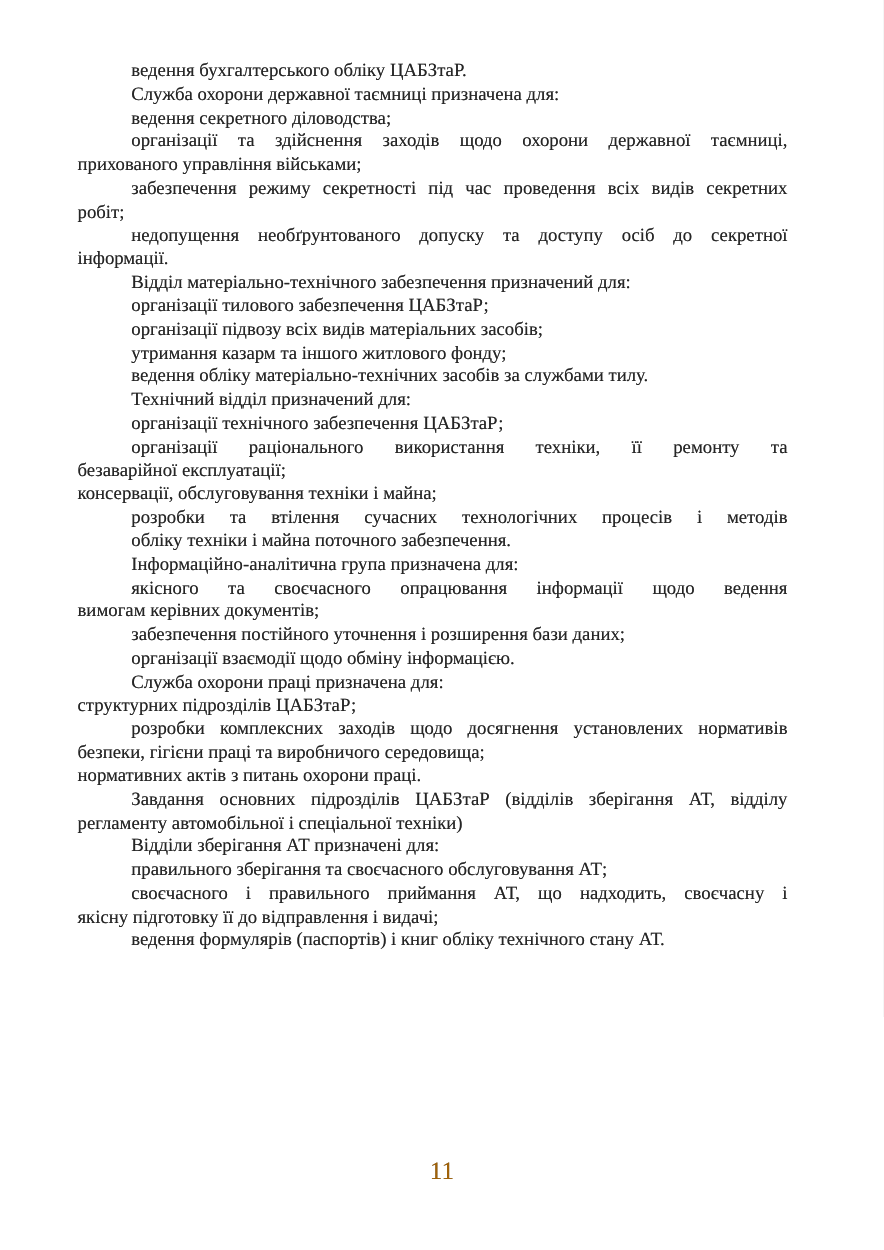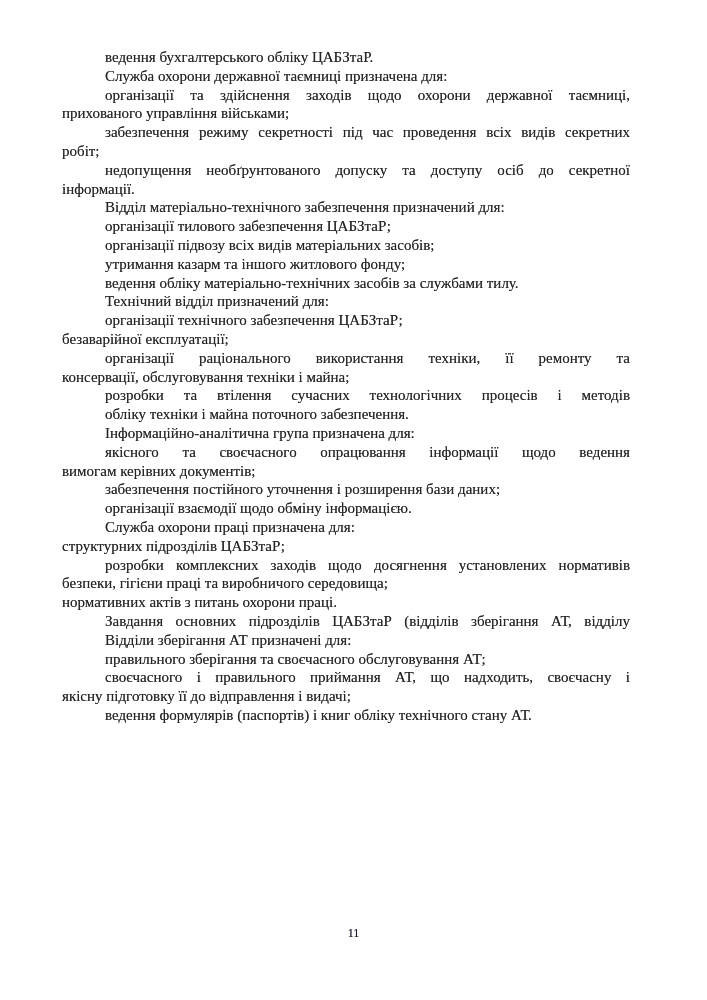--- a/index.html
+++ b/index.html
@@ -42,35 +42,38 @@
   }
   .line.last {
     text-align-last: left;
   }
   .page-number {
     position: absolute;
     top: 926px;
     left: 0;
     width: 100%;
     text-align: center;
-    font-size: 12px;
-    color: #0f172a;
+    font-size: 20px;
+    color: #a16207;
     text-shadow: 0 0 0.4px rgba(0,0,0,0.5);
   }
 </style>
 </head>
 <body>
 
 <div class="page">
   <div class="text-block">
       <p class="para">
         <span class="line first last">ведення бухгалтерського обліку ЦАБЗтаР.</span>
       </p>
       <p class="para">
         <span class="line first last">Служба охорони державної таємниці призначена для:</span>
+      </p>
+      <p class="para">
+        <span class="line first last">ведення секретного діловодства;</span>
       </p>
       <p class="para">
         <span class="line first">організації та здійснення заходів щодо охорони державної таємниці,</span>
         <span class="line last">прихованого управління військами;</span>
       </p>
       <p class="para">
         <span class="line first">забезпечення режиму секретності під час проведення всіх видів секретних</span>
         <span class="line last">робіт;</span>
       </p>
       <p class="para">
@@ -92,22 +95,22 @@
       <p class="para">
         <span class="line first last">ведення обліку матеріально-технічних засобів за службами тилу.</span>
       </p>
       <p class="para">
         <span class="line first last">Технічний відділ призначений для:</span>
       </p>
       <p class="para">
         <span class="line first last">організації технічного забезпечення ЦАБЗтаР;</span>
       </p>
       <p class="para">
+        <span class="line first">організації раціонального використання техніки, її ремонту та</span>
         <span class="line last">безаварійної експлуатації;</span>
-        <span class="line first">організації раціонального використання техніки, її ремонту та</span>
       </p>
       <p class="para">
         <span class="line last">консервації, обслуговування техніки і майна;</span>
         <span class="line first">розробки та втілення сучасних технологічних процесів і методів</span>
       </p>
       <p class="para">
         <span class="line first last">обліку техніки і майна поточного забезпечення.</span>
       </p>
       <p class="para">
         <span class="line first last">Інформаційно-аналітична група призначена для:</span>
@@ -130,20 +133,21 @@
       </p>
       <p class="para">
         <span class="line first">розробки комплексних заходів щодо досягнення установлених нормативів</span>
         <span class="line last">безпеки, гігієни праці та виробничого середовища;</span>
       </p>
       <p class="para">
         <span class="line last">нормативних актів з питань охорони праці.</span>
       </p>
       <p class="para">
         <span class="line first">Завдання основних підрозділів ЦАБЗтаР (відділів зберігання АТ, відділу</span>
+        <span class="line last">регламенту автомобільної і спеціальної техніки)</span>
       </p>
       <p class="para">
         <span class="line first last">Відділи зберігання АТ призначені для:</span>
       </p>
       <p class="para">
         <span class="line first last">правильного зберігання та своєчасного обслуговування АТ;</span>
       </p>
       <p class="para">
         <span class="line first">своєчасного і правильного приймання АТ, що надходить, своєчасну і</span>
         <span class="line last">якісну підготовку її до відправлення і видачі;</span>

